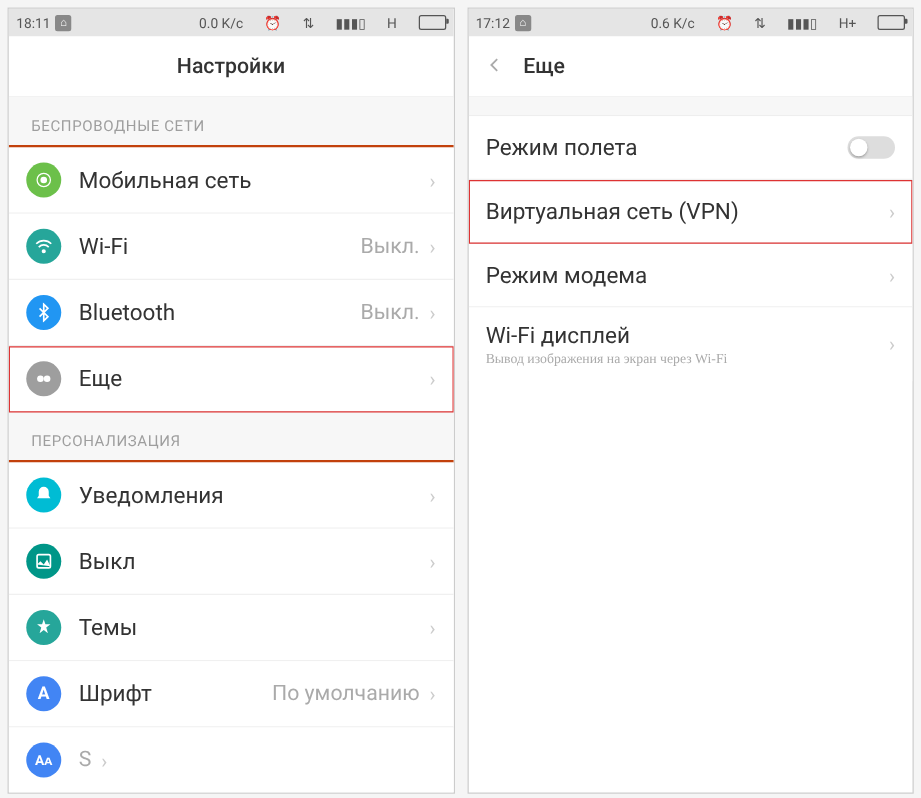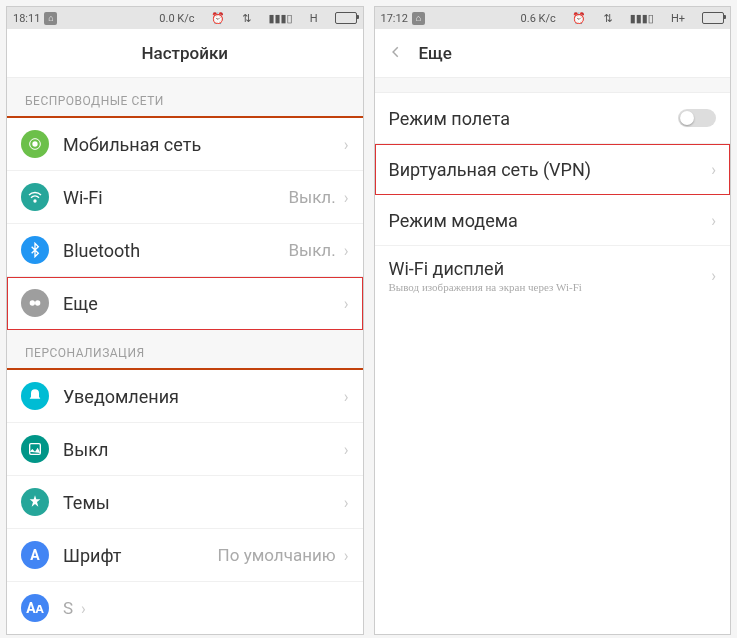--- a/index.html
+++ b/index.html
@@ -212,21 +212,21 @@
     </span>
     <div class="item-text">
         <span class="item-label">Шрифт</span>
       </div>
     <span class="item-value">По умолчанию</span>
     <span class="chevron">›</span>
   </div>
 
   <div class="list-item" style="border-bottom:none">
     <span class="icon-circle ic-alpha">
-      <span style="color:#fff;font-weight:bold;font-size:14px;">Aᴀ</span>
+      <span style="color:#fff;font-weight:bold;font-size:11px;">Aᴀ</span>
     </span>
     <span class="item-value">S</span>
     <span class="chevron">›</span>
   </div>
 </div>
 
 <div class="phone">
   <div class="status-bar">
     <div class="status-left">
       <span>17:12</span>

